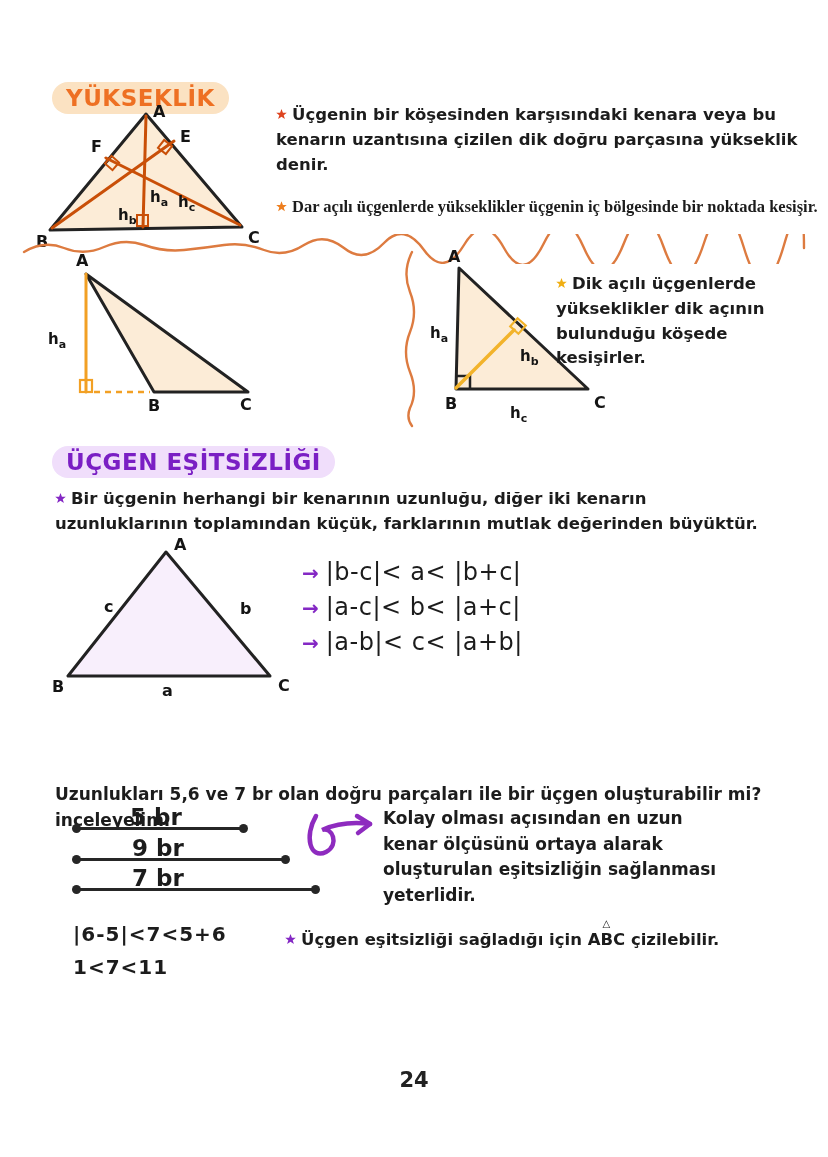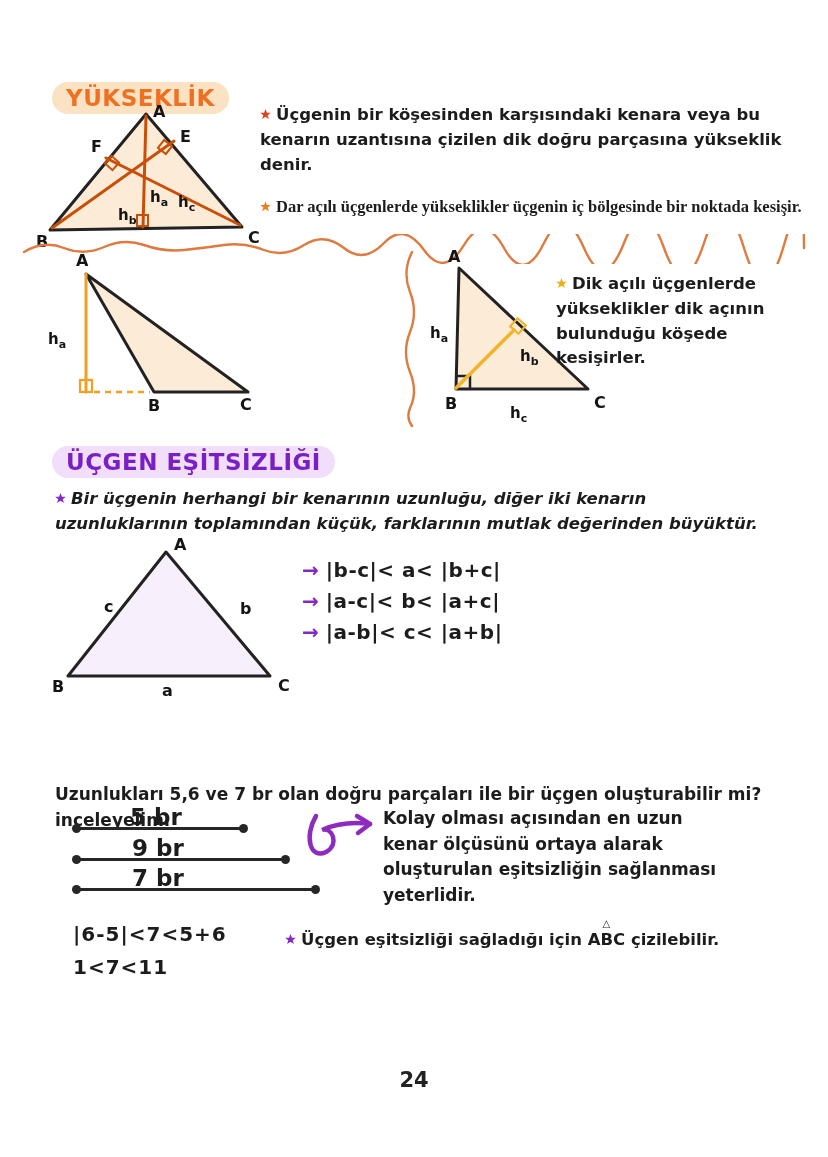--- a/index.html
+++ b/index.html
@@ -18,21 +18,21 @@
   .star{
     display:inline-block;width:11px;height:11px;margin-right:5px;
     clip-path:polygon(50% 0%,63% 33%,98% 35%,70% 56%,81% 92%,50% 70%,19% 92%,30% 56%,2% 35%,37% 33%);
   }
   .star.red{background:#de4420;}
   .star.orange{background:#ed7e1f;}
   .star.yellow{background:#f0ae12;}
   .star.purple{background:#8428c4;}
   .ineq-row{display:flex;align-items:baseline;gap:7px;margin-bottom:7px;}
   .ineq-arrow{color:#8428c4;font-size:20px;font-weight:700;}
-  .ineq-text{font-size:20px;font-weight:700;letter-spacing:.5px;}
+  .ineq-text{font-size:24px;font-weight:400;letter-spacing:.5px;}
   .seg-label{font-size:23px;font-weight:700;}
   .seg-line{height:0;border-top:3px solid #262626;position:absolute;}
   .seg-dot{position:absolute;width:9px;height:9px;border-radius:50%;background:#262626;top:-6.5px;}
   .seg-dot.left{left:-3px;} .seg-dot.right{right:-3px;}
   .result{font-size:20px;font-weight:700;letter-spacing:1px;}
   .abc-wrap{position:relative;display:inline-block;}
   .abc-tri{position:absolute;top:-12px;left:50%;transform:translateX(-50%);font-size:10px;font-weight:700;}
   .pagenum{width:100%;text-align:center;font-size:21px;font-weight:700;color:#222;}
   svg text{font-family:"DejaVu Sans",sans-serif;font-weight:700;fill:#141414;}
 </style>
@@ -58,21 +58,21 @@
     <text x="119" y="17" font-size="16">A</text>
     <text x="57" y="52" font-size="16">F</text>
     <text x="146" y="42" font-size="16">E</text>
     <text x="2" y="147" font-size="16">B</text>
     <text x="214" y="143" font-size="16">C</text>
     <text x="84" y="120" font-size="15"><tspan>h</tspan><tspan dy="4" font-size="11">b</tspan></text>
     <text x="116" y="102" font-size="15"><tspan>h</tspan><tspan dy="4" font-size="11">a</tspan></text>
     <text x="144" y="107" font-size="15"><tspan>h</tspan><tspan dy="4" font-size="11">c</tspan></text>
   </svg>
 
-  <div class="abs" style="left:260px;top:103px;width:548px;">
+  <div class="abs" style="left:276px;top:103px;width:548px;">
     <p class="hand"><span class="star red"></span><span>Üçgenin bir köşesinden karşısındaki kenara veya bu kenarın uzantısına çizilen dik doğru parçasına yükseklik denir.</span></p>
     <p class="hand" style="margin-top:18px;font-family:Liberation Serif, serif;"><span class="star orange"></span><span>Dar açılı üçgenlerde yükseklikler üçgenin iç bölgesinde bir noktada kesişir.</span></p>
   </div>
 
   <svg class="abs" style="left:22px;top:234px;" width="784" height="30" viewBox="0 0 784 30">
     <path d="M2,18 Q22,6 42,14 T82,13 T122,11 T162,16 T202,11 T242,16 T282,11 T322,14 T362,9 T402,16 T442,11 T482,14 T522,9 T562,14 T602,9 T642,14 T682,9 T722,14 T762,11 T782,14" fill="none" stroke="#dd7b40" stroke-width="2.4" stroke-linecap="round"></path>
   </svg>
 
   <svg class="abs" style="left:398px;top:250px;" width="26" height="178" viewBox="0 0 26 178">
     <path d="M14,2 Q4,22 12,42 Q20,62 12,82 Q4,102 12,122 Q20,142 12,158 Q8,168 14,176" fill="none" stroke="#dd7b40" stroke-width="2.4" stroke-linecap="round"></path>
@@ -104,21 +104,21 @@
     <text x="166" y="160" font-size="16">C</text>
     <text x="82" y="170" font-size="15"><tspan>h</tspan><tspan dy="4" font-size="11">c</tspan></text>
   </svg>
 
   <div class="abs" style="left:556px;top:272px;width:235px;">
     <p class="hand"><span class="star yellow"></span><span>Dik açılı üçgenlerde yükseklikler dik açının bulunduğu köşede kesişirler.</span></p>
   </div>
 
   <span class="abs pill purple" style="left:52px;top:446px;">ÜÇGEN EŞİTSİZLİĞİ</span>
 
-  <div class="abs" style="left:55px;top:487px;width:715px;font-style:italic;">
+  <div class="abs" style="left:55px;top:487px;width:715px;">
     <p class="hand"><span class="star purple"></span><span>Bir üçgenin herhangi bir kenarının uzunluğu, diğer iki kenarın uzunluklarının toplamından küçük, farklarının mutlak değerinden büyüktür.</span></p>
   </div>
 
   <svg class="abs" style="left:48px;top:536px;" width="248" height="164" viewBox="0 0 248 164">
     <polygon points="118,16 20,140 222,140" fill="#f8effc" stroke="#222222" stroke-width="3" stroke-linejoin="round"></polygon>
     <text x="126" y="14" font-size="16">A</text>
     <text x="4" y="156" font-size="16">B</text>
     <text x="230" y="155" font-size="16">C</text>
     <text x="56" y="76" font-size="16">c</text>
     <text x="192" y="78" font-size="16">b</text>

